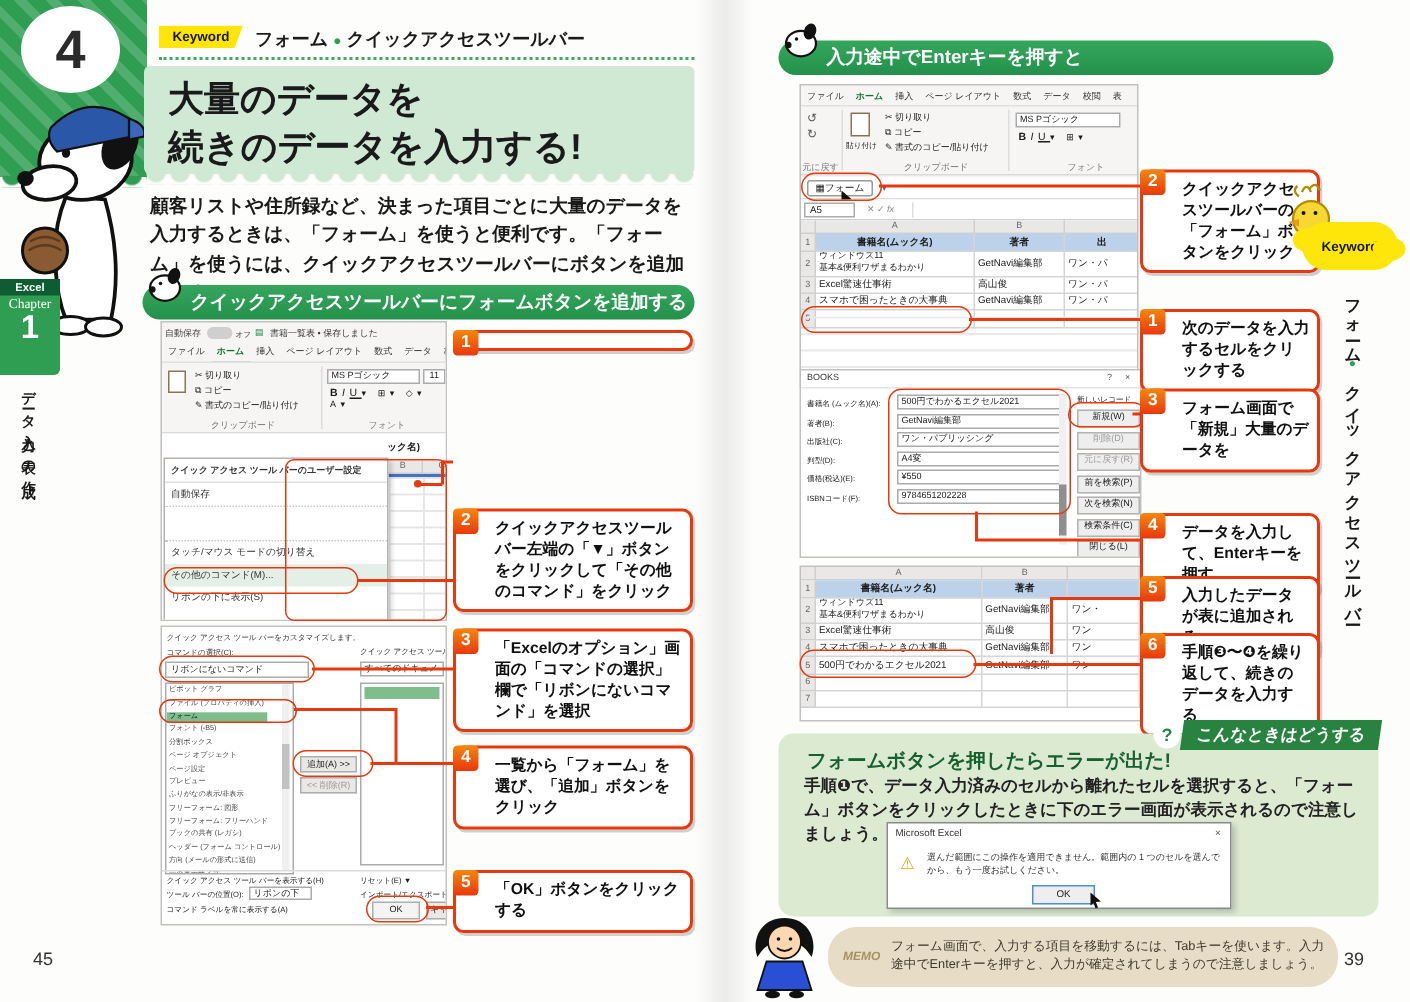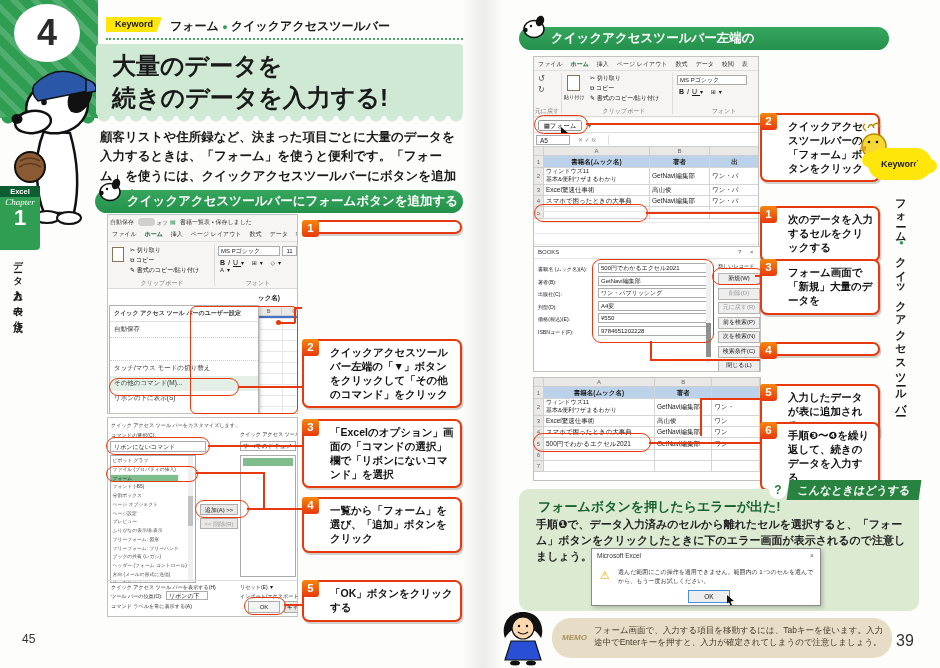--- a/index.html
+++ b/index.html
@@ -97,21 +97,21 @@
 
   <div class="abs" style="left:96px;top:44px;width:367px;height:72px;background:#cfe9d4;border-radius:4px;"></div>
   <div class="abs wave" style="--wc:#cfe9d4;left:96px;top:115px;width:367px;height:8px;"></div>
   <div class="abs b" style="left:112px;top:50px;font-size:24px;">大量のデータを</div>
   <div class="abs b" style="left:112px;top:82px;font-size:24px;">続きのデータを入力する!</div>
 
   <div class="abs" style="left:100px;top:128px;width:362px;font-size:12.5px;font-weight:600;line-height:1.55;">顧客リストや住所録など、決まった項目ごとに大量のデータを入力するときは、「フォーム」を使うと便利です。「フォーム」を使うには、クイックアクセスツールバーにボタンを追加します。</div>
 
   <div class="abs" style="left:0;top:186px;width:40px;height:64px;background:#2f9e53;border-radius:0 4px 4px 0;">
     <div style="height:11px;background:#0e5c31;color:#fff;font-size:7.5px;font-weight:bold;text-align:center;line-height:11px;">Excel</div>
-    <div style="color:#fff;font-size:9px;font-style:italic;text-align:center;font-family:'Liberation Serif','DejaVu Serif',serif;">Chapter</div>
+    <div style="color:#fff;font-size:9px;text-align:center;font-family:'Liberation Serif','DejaVu Serif',serif;">Chapter</div>
     <div style="color:#fff;font-size:22px;font-weight:bold;text-align:center;line-height:1;">1</div>
   </div>
   <div class="abs vtext b" style="left:11px;top:254px;height:140px;font-size:9.5px;">データ入力と表の作成</div>
 
   <div class="abs pill" style="left:95px;top:190px;width:368px;height:23px;">クイックアクセスツールバーにフォームボタンを追加する</div>
   <svg class="abs" style="left:97px;top:178px;" width="26" height="24" viewBox="0 0 26 24">
     <ellipse cx="13" cy="14" rx="10" ry="8.5" fill="#fff" stroke="#111" stroke-width="1.5"></ellipse>
     <ellipse cx="19" cy="6" rx="4" ry="5.5" fill="#111" transform="rotate(20 19 6)"></ellipse>
     <circle cx="4.5" cy="15" r="2.2" fill="#111"></circle>
       <circle cx="10" cy="11" r="1.2" fill="#111"></circle>
@@ -244,21 +244,21 @@
   </div>
   <div class="step" style="left:302px;top:580px;width:160px;">
     <span class="num">5</span>
     <span>「OK」ボタンをクリックする</span>
   </div>
 
   <div class="abs" style="left:22px;top:632px;font-size:12px;color:#333;">45</div>
 
   <div class="abs" style="left:463px;top:0;width:40px;height:668px;background:linear-gradient(90deg,rgba(0,0,0,0) 0%,rgba(0,0,0,.07) 50%,rgba(0,0,0,0) 100%);"></div>
 
-  <div class="abs pill" style="left:519px;top:27px;width:370px;height:23px;">クイックアクセスツールバー左端の</div>
+  <div class="abs pill" style="left:519px;top:27px;width:370px;height:23px;">入力途中でEnterキーを押すと</div>
   <svg class="abs" style="left:521px;top:15px;" width="26" height="24" viewBox="0 0 26 24">
     <ellipse cx="13" cy="14" rx="10" ry="8.5" fill="#fff" stroke="#111" stroke-width="1.5"></ellipse>
     <ellipse cx="19" cy="6" rx="4" ry="5.5" fill="#111" transform="rotate(20 19 6)"></ellipse>
     <circle cx="4.5" cy="15" r="2.2" fill="#111"></circle>
       <circle cx="10" cy="11" r="1.2" fill="#111"></circle>
   </svg>
 
   <div class="shot" style="left:533px;top:56px;width:226px;height:202px;">
     <div class="tabs" style="left:0;top:0;">
         <span>ファイル</span>
@@ -453,20 +453,21 @@
   <div class="step" style="left:760px;top:206px;width:120px;">
     <span class="num">1</span>
     <span>次のデータを入力するセルをクリックする</span>
   </div>
   <div class="step" style="left:760px;top:259px;width:120px;">
     <span class="num">3</span>
     <span>フォーム画面で「新規」大量のデータを</span>
   </div>
   <div class="step" style="left:760px;top:342px;width:120px;">
     <span class="num">4</span>
+    <span>データを入力して、Enterキーを押す</span>
   </div>
   <div class="step" style="left:760px;top:384px;width:120px;">
     <span class="num">5</span>
     <span>入力したデータが表に追加される</span>
   </div>
   <div class="step" style="left:760px;top:422px;width:120px;">
     <span class="num">6</span>
     <span>手順❸〜❹を繰り返して、続きのデータを入力する</span>
   </div>
 
@@ -509,15 +510,15 @@
     <circle cx="20" cy="26" r="12" fill="#f7d733" stroke="#b08c00" stroke-width="1.5"></circle>
     <circle cx="15" cy="22" r="1.3" fill="#111"></circle>
       <circle cx="23" cy="22" r="1.3" fill="#111"></circle>
     <path d="M12 26 l-7 2 l7 3 z" fill="#e59a18"></path>
     <path d="M16 38 l-2 5 M24 38 l2 5" stroke="#e59a18" stroke-width="1.5"></path>
   </svg>
   <div class="abs cloud b" style="left:868px;top:148px;width:64px;height:32px;font-size:9px;text-align:center;line-height:32px;">Keyword</div>
   <div class="abs vtext b" style="left:893px;top:192px;height:300px;font-size:11px;">
     <span>フォーム</span><span style="color:#2f9e53;font-size:8px;">●</span><span>クイックアクセスツールバー</span>
   </div>
-  <div class="abs" style="left:896px;top:632px;font-size:16px;color:#333;">39</div>
+  <div class="abs" style="left:896px;top:632px;font-size:12px;color:#333;">39</div>
 
 </div>
 
 </body></html>

